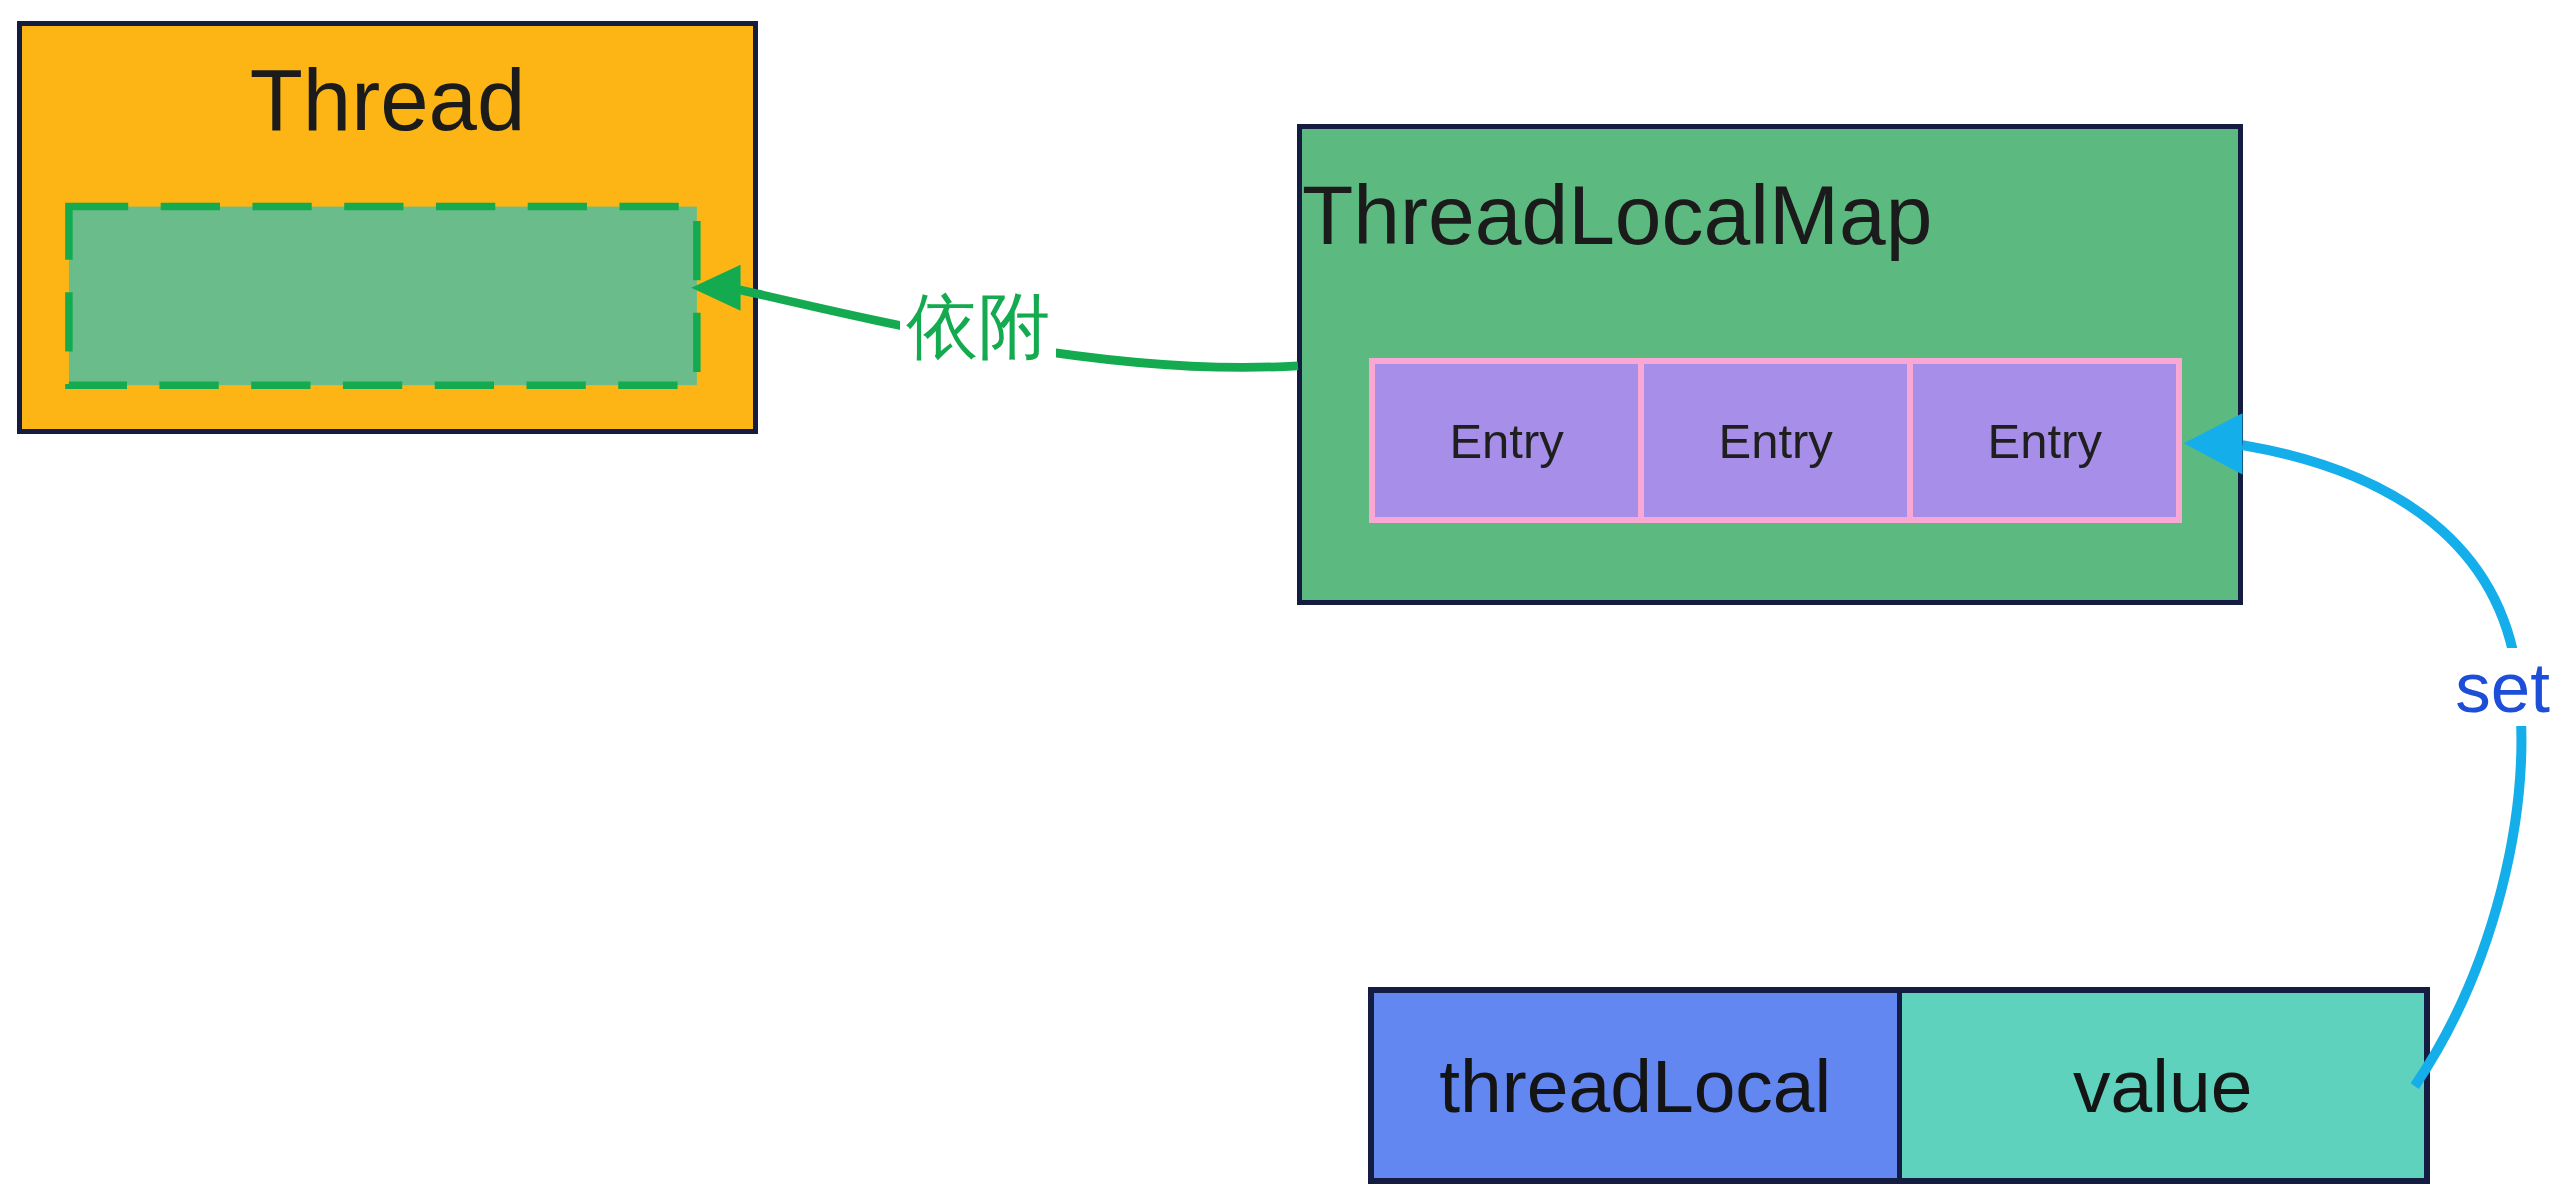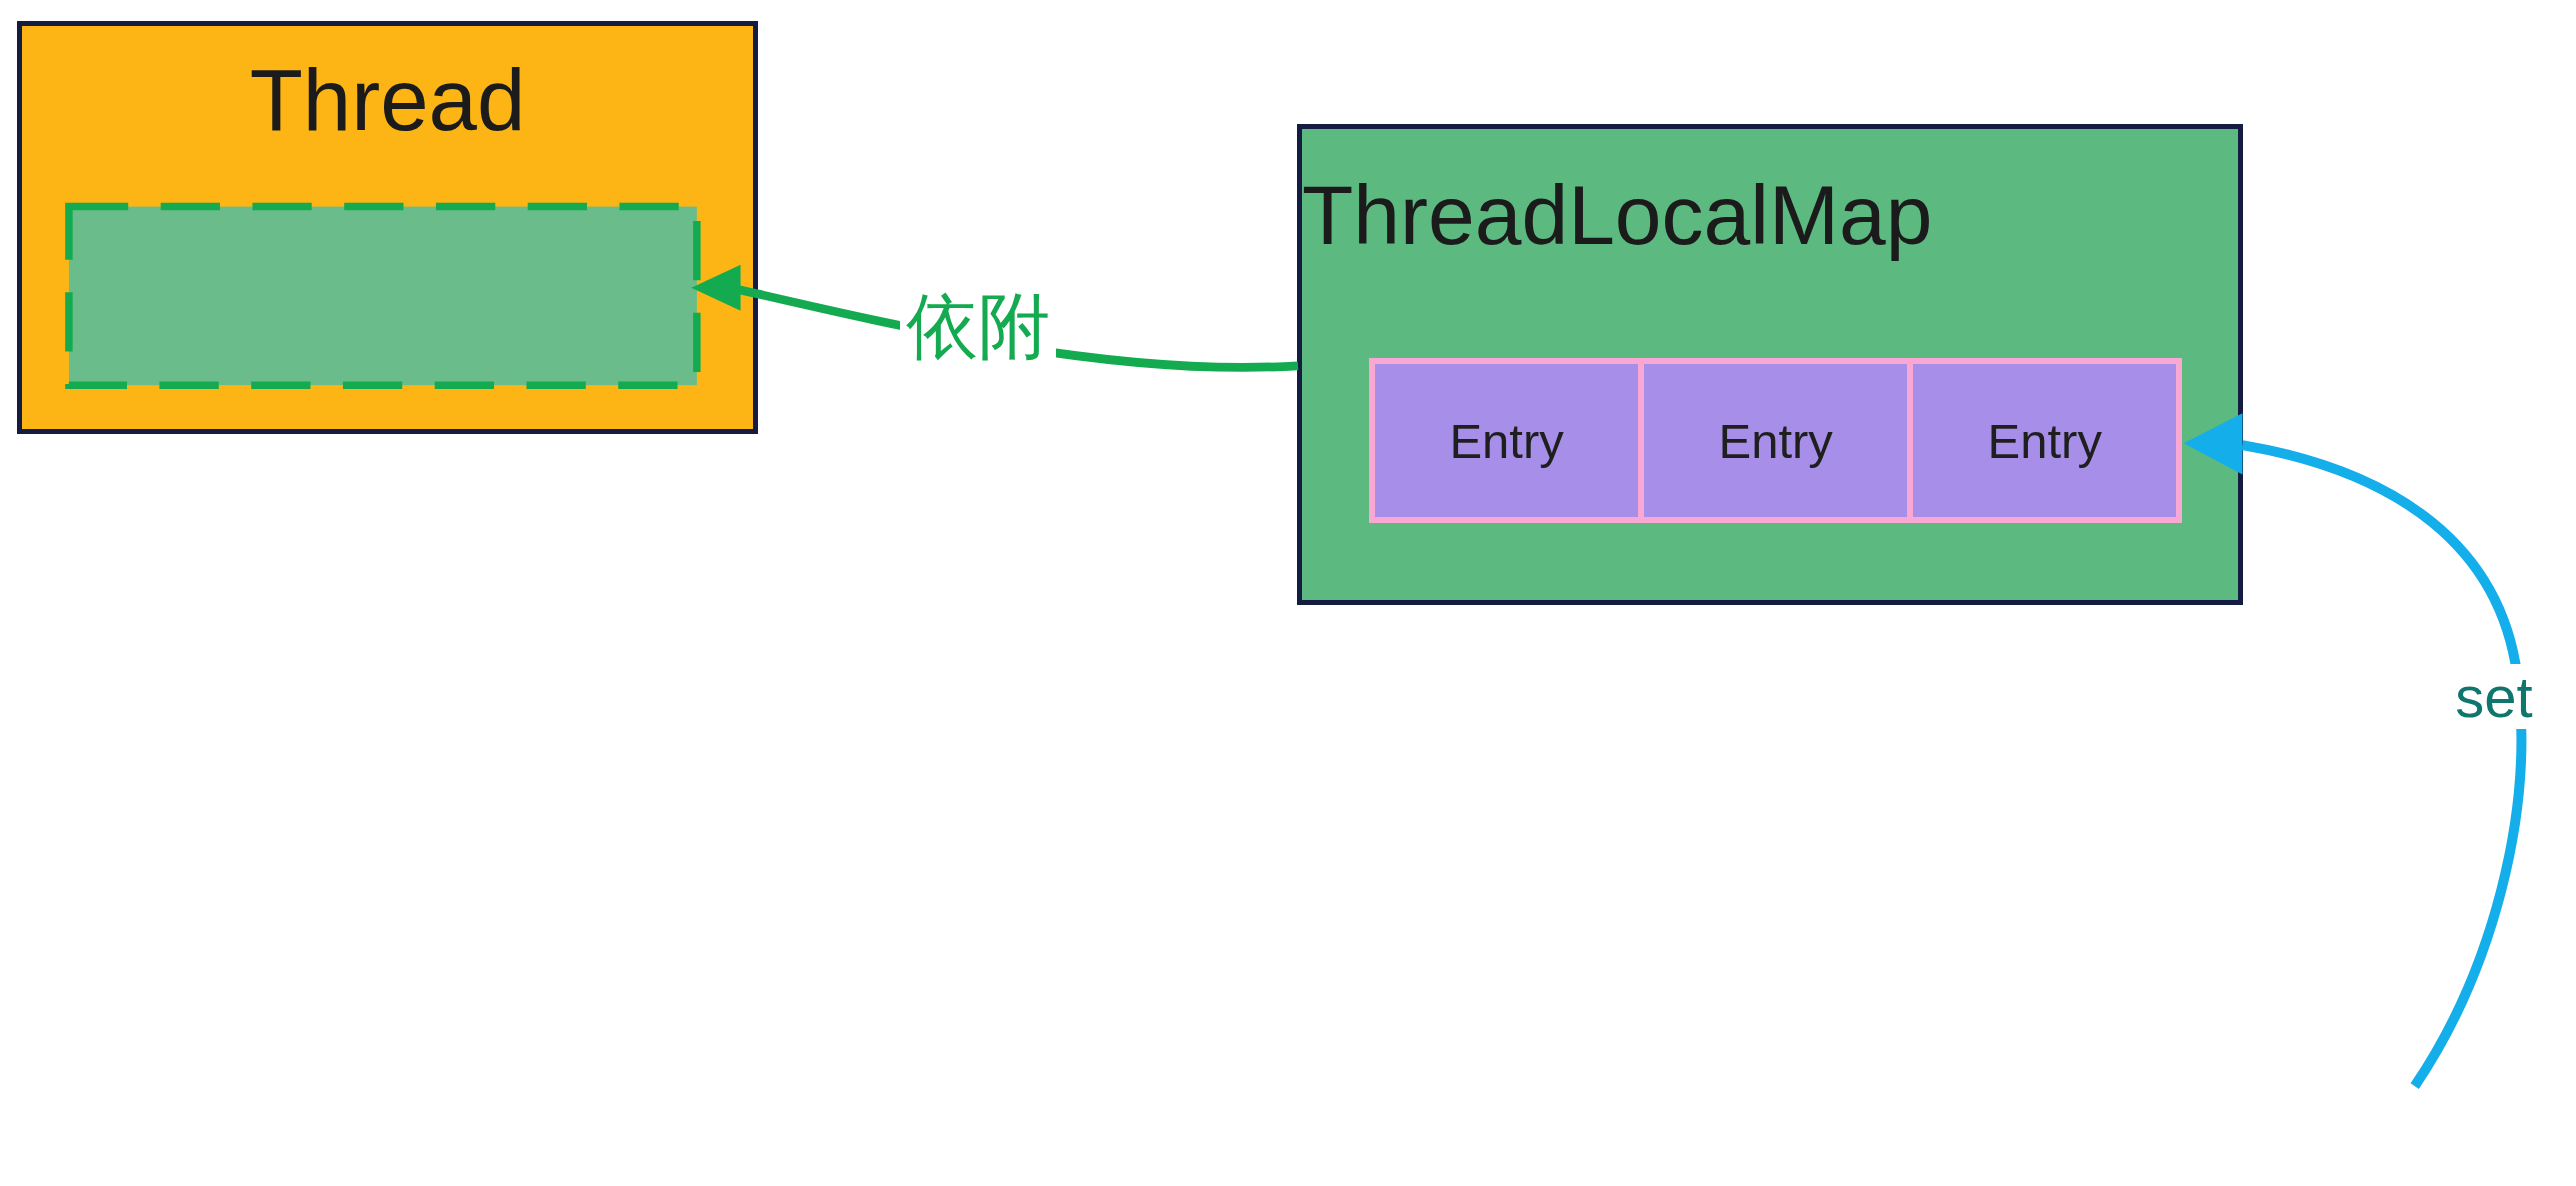--- a/index.html
+++ b/index.html
@@ -109,23 +109,23 @@
     line-height: 1.0;
     padding: 3.7px 6.2px;
     white-space: nowrap;
   }
   .attach-label {
     left: 900px; top: 286px;
     font-size: 72px;
     color: #14ab50;
   }
   .set-label {
-    left: 2449px; top: 664px;
-    font-size: 58px;
-    color: #0f766e;
+    left: 2449px; top: 648px;
+    font-size: 71px;
+    color: #1d4ed8;
   }
   .field-label {
     z-index: 3;
     left: 69px; top: 207px;
     width: 628px; height: 179px;
     display: flex;
     align-items: center;
     justify-content: center;
     font-size: 74px;
     color: #161616;
@@ -142,20 +142,25 @@
 
   <div class="abs map-box">
     <div class="map-title">ThreadLocalMap</div>
     <div class="entry-strip">
       <div class="entry-cell">Entry</div>
       <div class="entry-cell">Entry</div>
       <div class="entry-cell">Entry</div>
     </div>
   </div>
 
+  <div class="abs pair-box">
+    <div class="pair-cell pair-key">threadLocal</div>
+    <div class="pair-divider"></div>
+    <div class="pair-cell pair-value">value</div>
+  </div>
 
   <svg class="abs overlay" viewBox="0 0 4126 1900">
 
     <rect x="110" y="331" width="1006" height="286" fill="#6abd8b" stroke="#14ab50" stroke-width="12" stroke-dasharray="95 52"></rect>
 
     <path d="M 2079 586 C 1790 604, 1460 528, 1184 464" fill="none" stroke="#14ab50" stroke-width="14"></path>
     <polygon points="1107,461 1186,424 1186,498" fill="#14ab50"></polygon>
 
     <path d="M 3868 1740 C 3990 1560, 4062 1300, 4032 1080 C 4004 876, 3842 756, 3592 713" fill="none" stroke="#14aeea" stroke-width="16"></path>
     <polygon points="3498,710 3592,662 3592,760" fill="#14aeea"></polygon>

